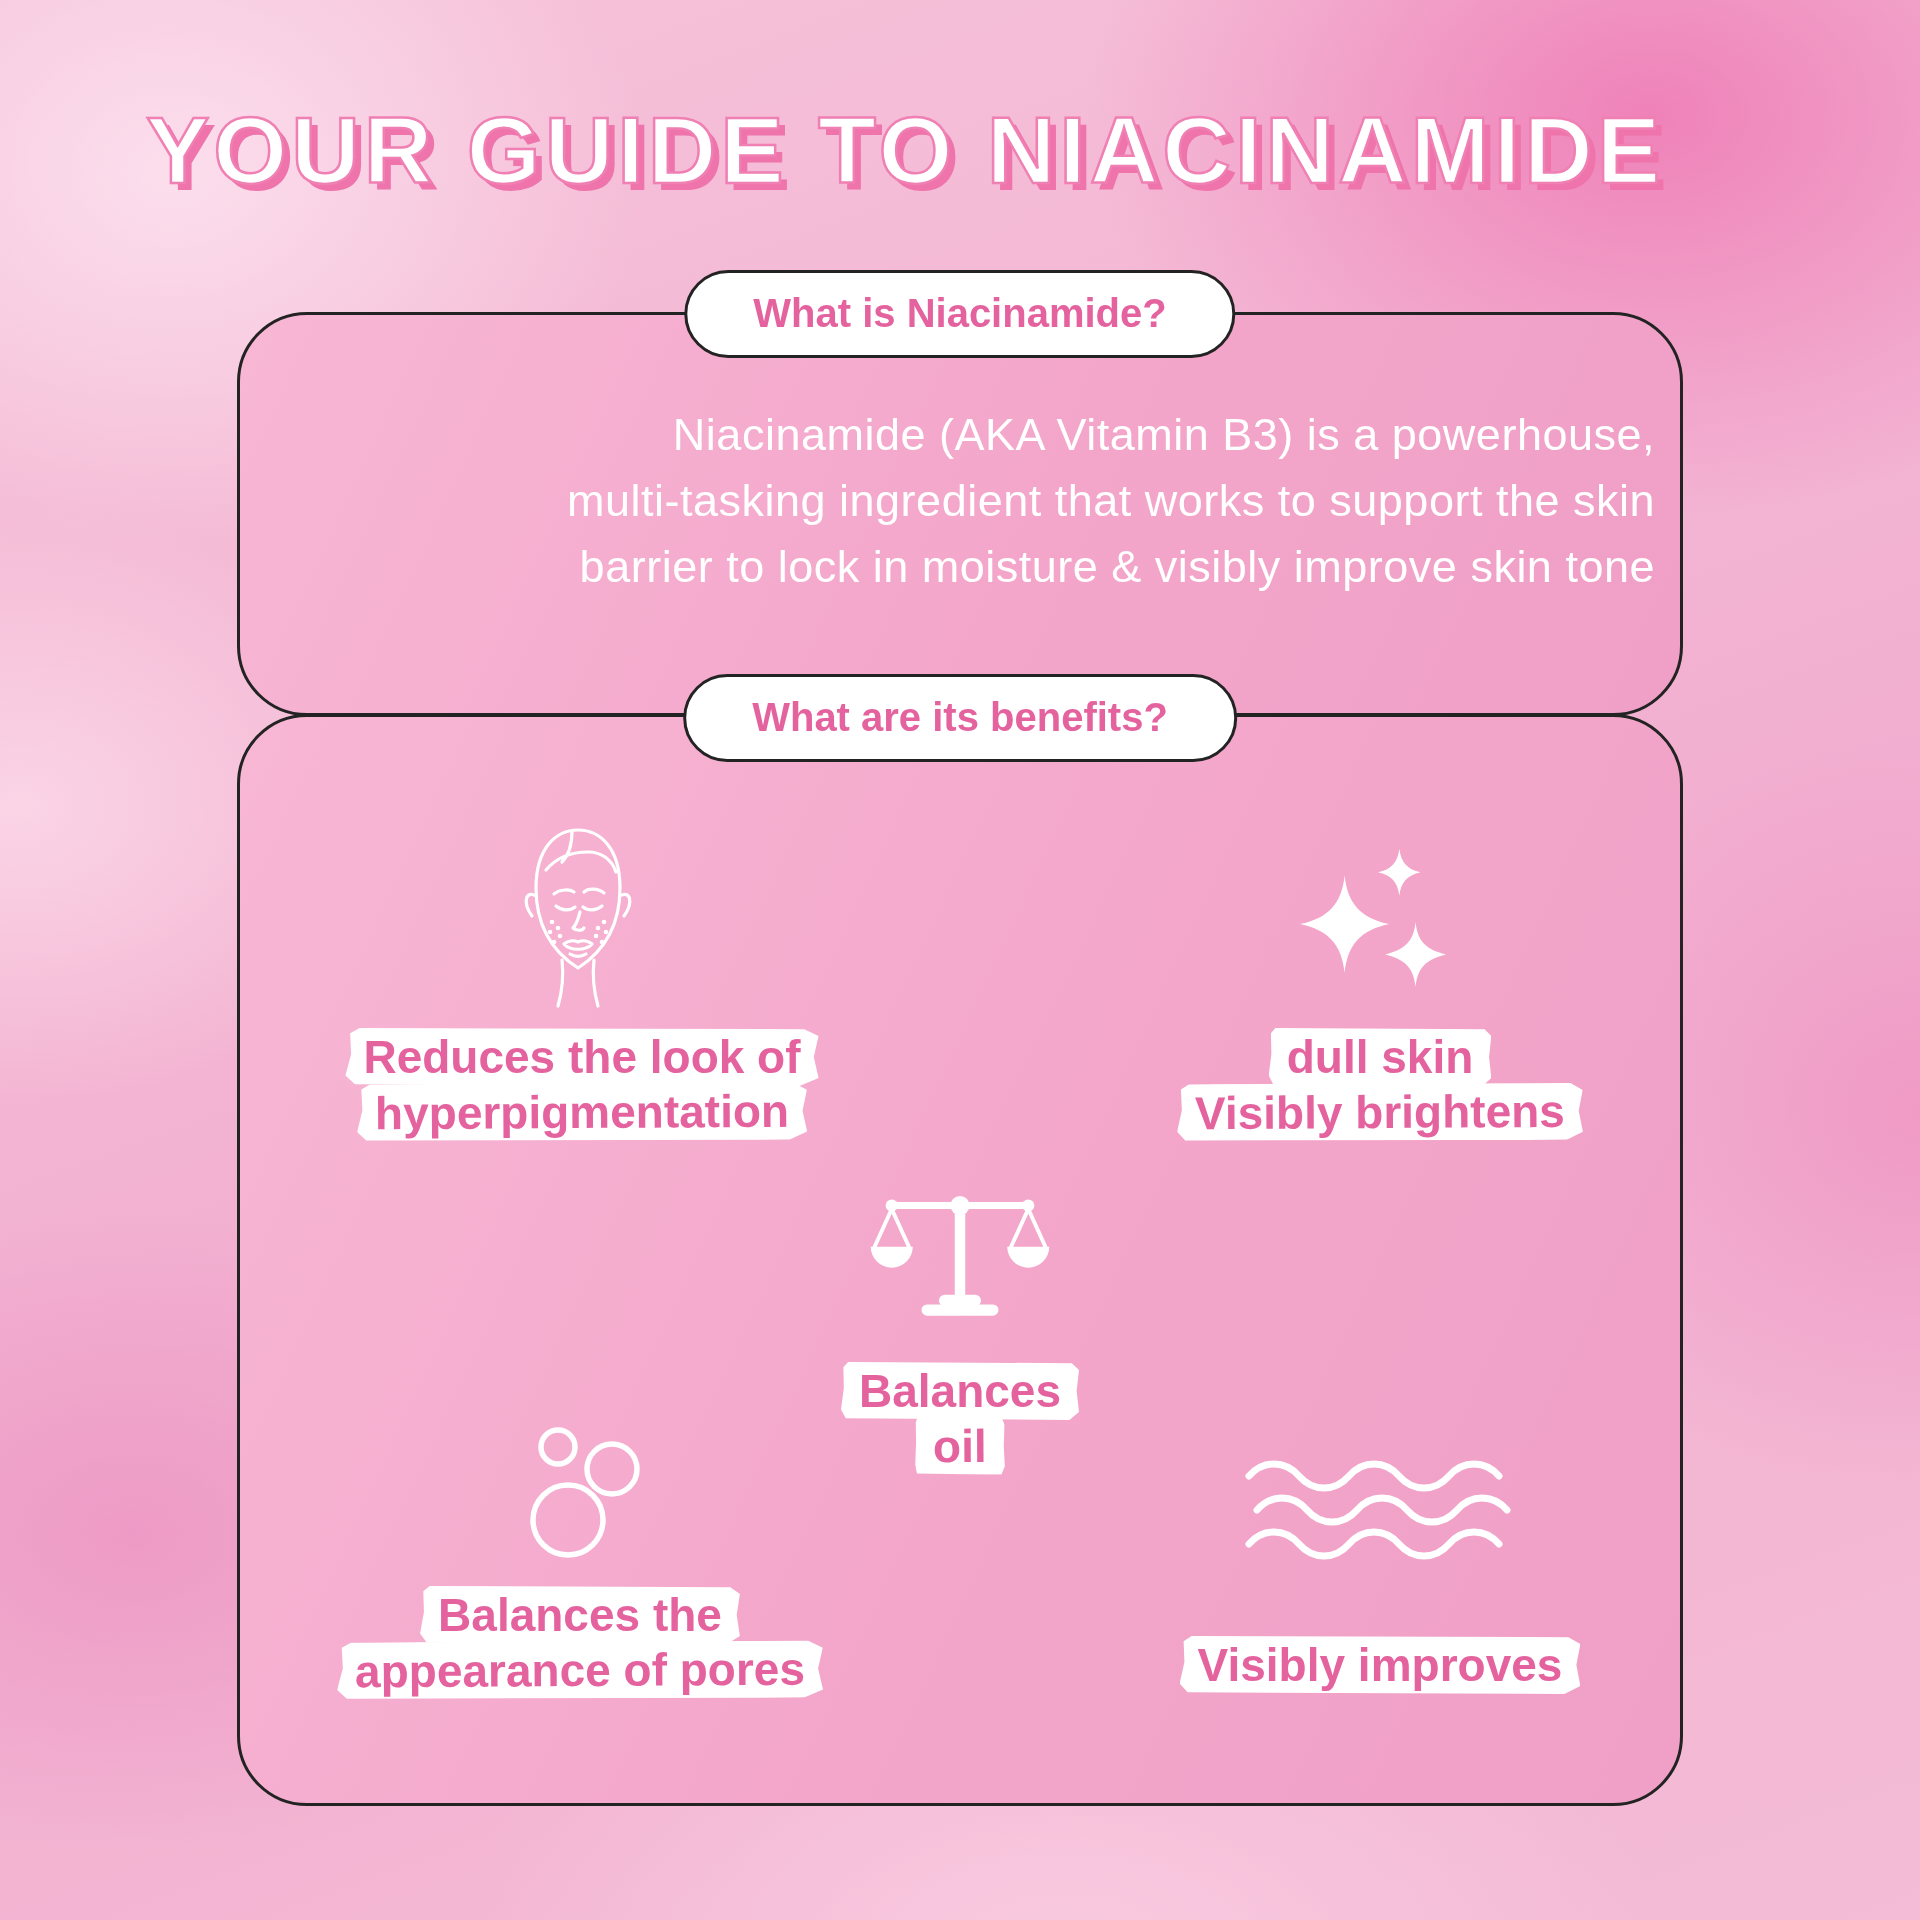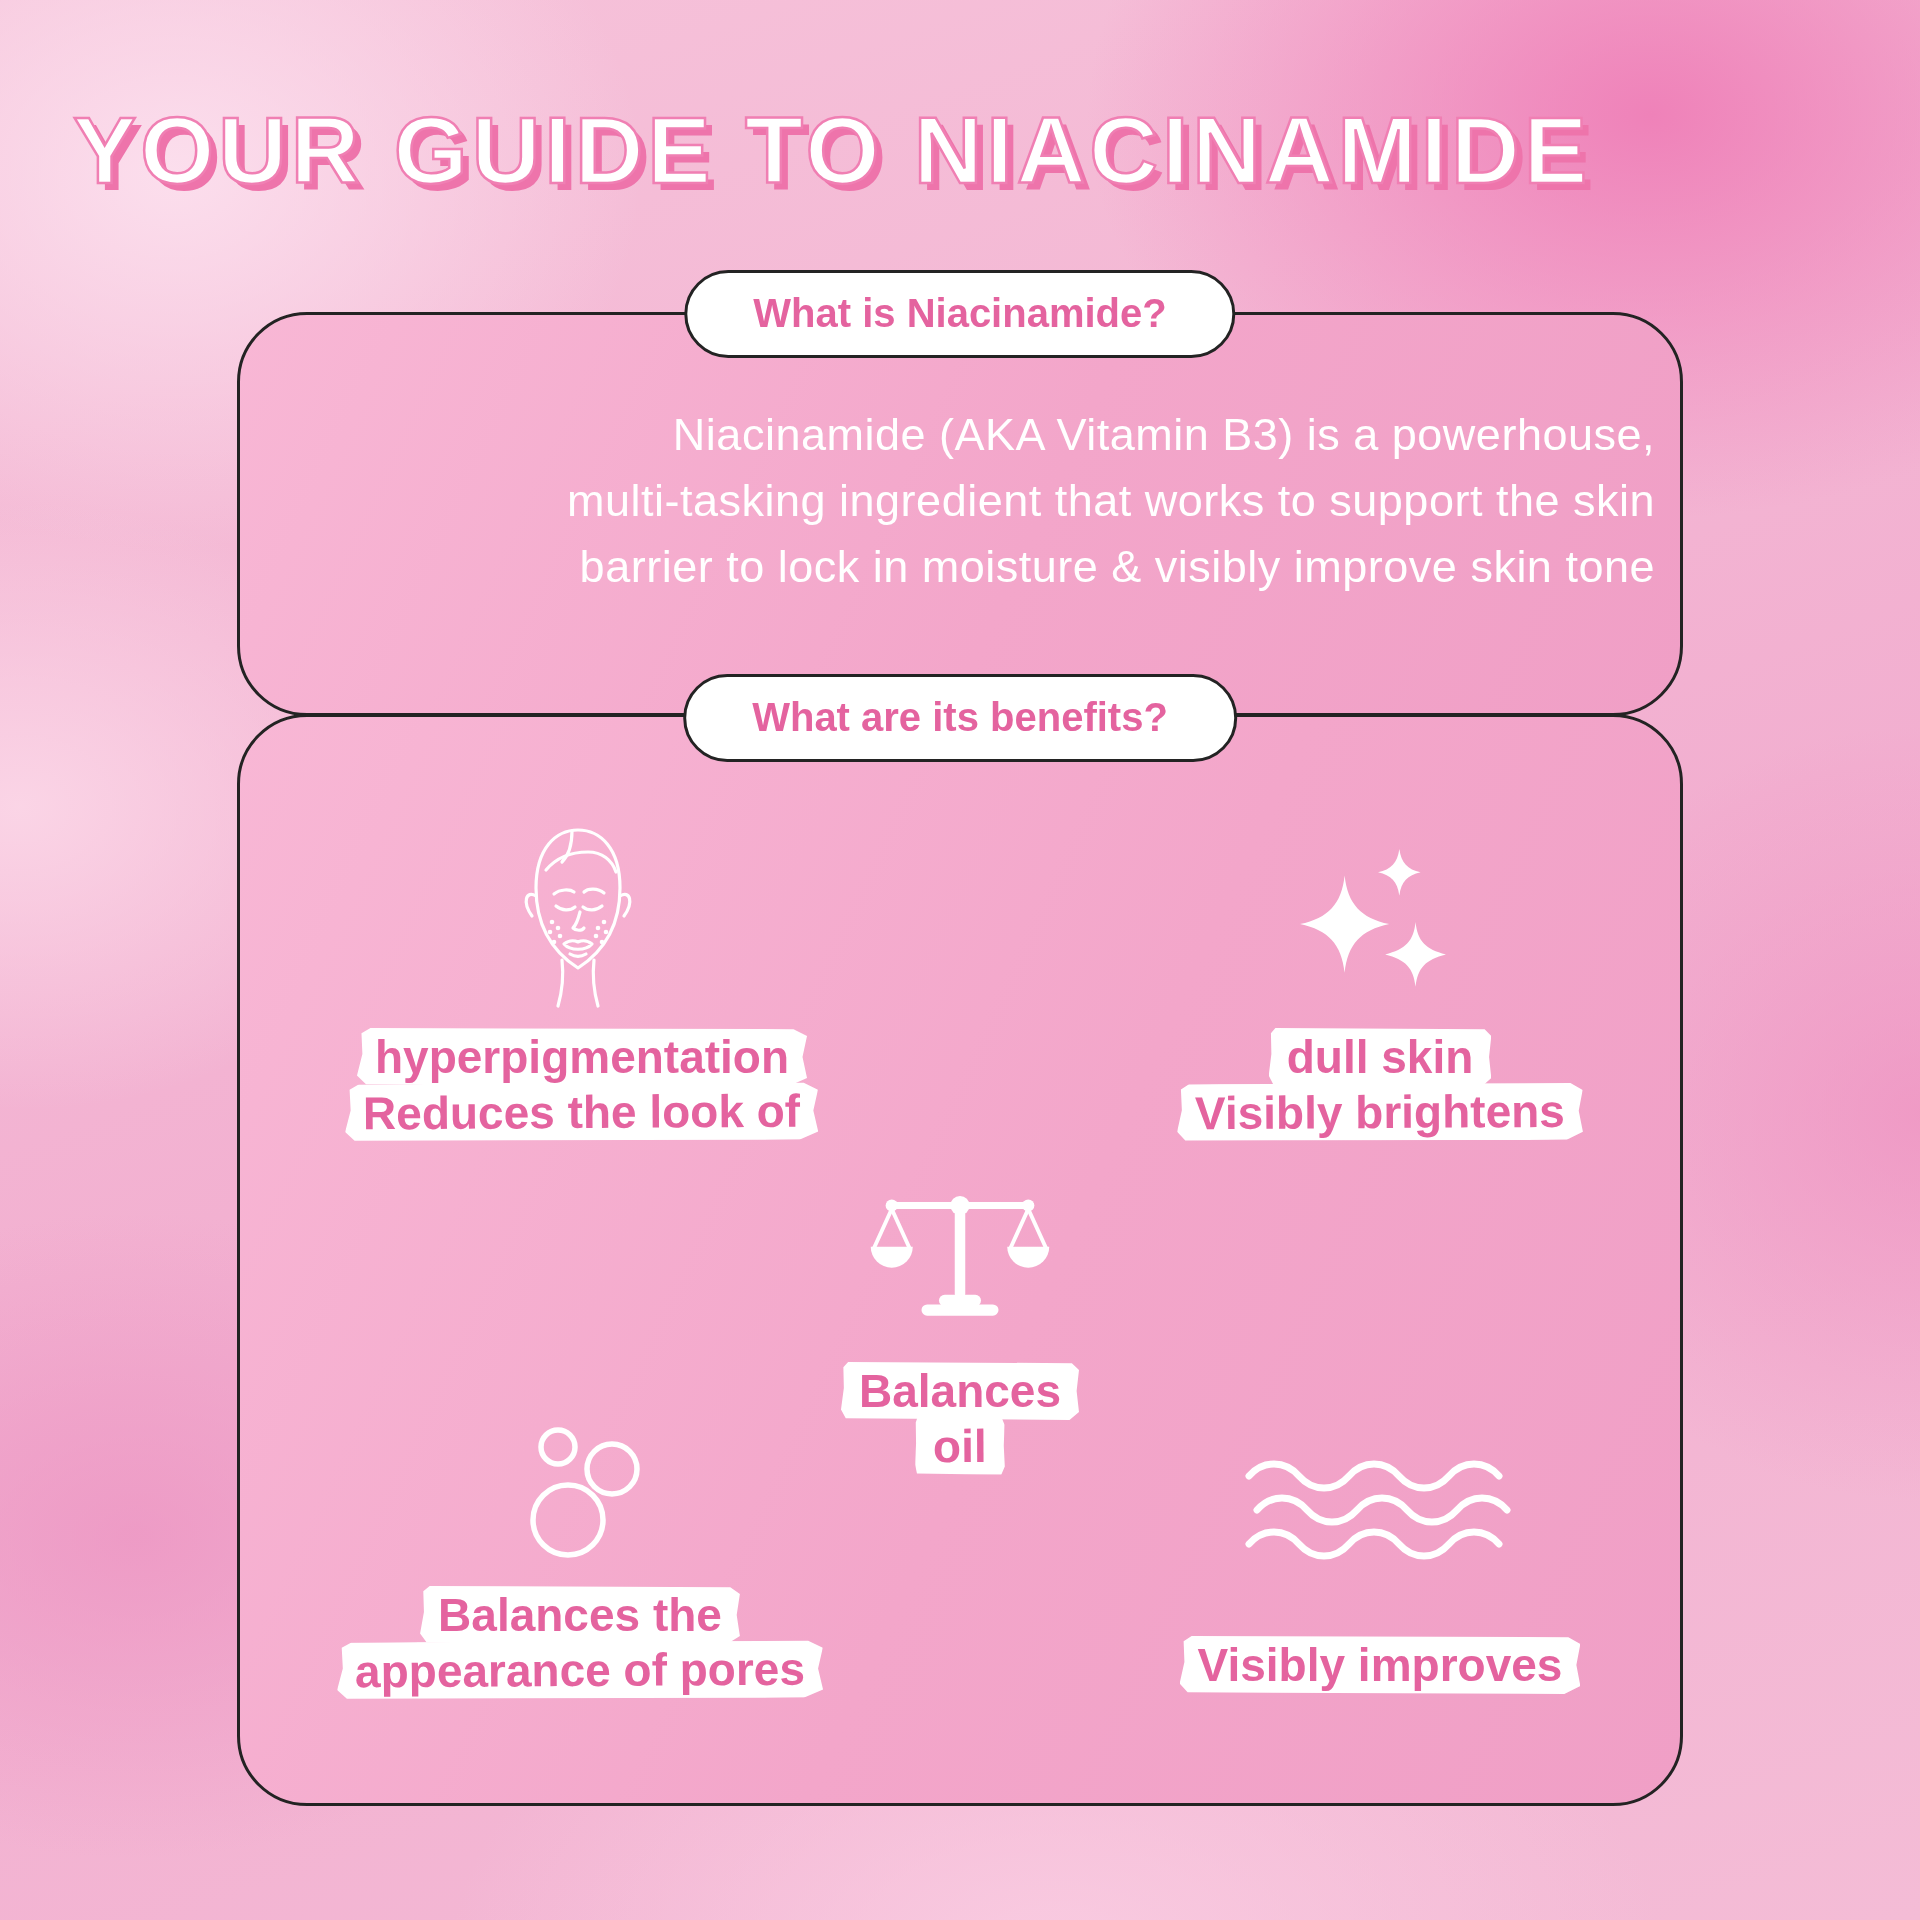--- a/index.html
+++ b/index.html
@@ -9,21 +9,21 @@
     background:
       radial-gradient(42% 30% at 86% 6%, rgba(238,120,180,.85), rgba(238,120,180,0) 70%),
       radial-gradient(35% 28% at 9% 9%, rgba(252,224,238,.95), rgba(252,224,238,0) 70%),
       radial-gradient(30% 22% at 1% 42%, rgba(251,214,231,.95), rgba(251,214,231,0) 72%),
       radial-gradient(34% 24% at 7% 80%, rgba(236,148,194,.75), rgba(236,148,194,0) 70%),
       radial-gradient(44% 26% at 55% 102%, rgba(250,206,227,.85), rgba(250,206,227,0) 72%),
       radial-gradient(30% 28% at 100% 58%, rgba(238,144,192,.7), rgba(238,144,192,0) 72%),
       linear-gradient(160deg,#f6c3da 0%,#f2afd0 55%,#f4bcd6 100%);
   }
   .title{
-    position:absolute;top:96px;left:0;width:1664px;text-align:center;
+    position:absolute;top:96px;left:0;width:1664px;text-align:right;
     font-size:95px;font-weight:800;letter-spacing:4px;color:#ffffff;
     -webkit-text-stroke:2.5px #f07fb3;
     text-shadow:7px 7px 0 #ee74ab;
     white-space:nowrap;
   }
   .card{
     position:absolute;left:237px;width:1446px;box-sizing:border-box;
     background:linear-gradient(115deg,#f8b7d5 0%,#f3a6ca 55%,#f09fc6 100%);
     border:3px solid #232323;border-radius:70px;
   }
@@ -103,22 +103,22 @@
           <circle cx="42" cy="124" r="2.3"></circle>
         <circle cx="92" cy="104" r="2.3"></circle>
           <circle cx="86" cy="110" r="2.3"></circle>
           <circle cx="94" cy="114" r="2.3"></circle>
           <circle cx="84" cy="118" r="2.3"></circle>
           <circle cx="90" cy="124" r="2.3"></circle>
       </g>
     </svg>
   </div>
   <div class="benefit-label" style="left:232px;top:1028px;">
+    <span class="strip-row"><span class="strip">Reduces the look of</span></span>
     <span class="strip-row"><span class="strip">hyperpigmentation</span></span>
-    <span class="strip-row"><span class="strip">Reduces the look of</span></span>
   </div>
 
   <div class="benefit-icon" style="left:1298px;top:845px;">
     <svg width="152" height="152" viewBox="0 0 150 150" fill="#ffffff">
       <path d="M46,30 C49,58 62,72 90,78 C62,84 49,98 46,126 C43,98 30,84 2,78 C30,72 43,58 46,30 Z"></path>
       <path d="M100,4 C102,18 108,24 121,27 C108,30 102,36 100,50 C98,36 92,30 79,27 C92,24 98,18 100,4 Z"></path>
       <path d="M116,76 C118,95 126,103 146,108 C126,113 118,121 116,140 C114,121 106,113 86,108 C106,103 114,95 116,76 Z"></path>
     </svg>
   </div>
   <div class="benefit-label" style="left:1030px;top:1028px;">

